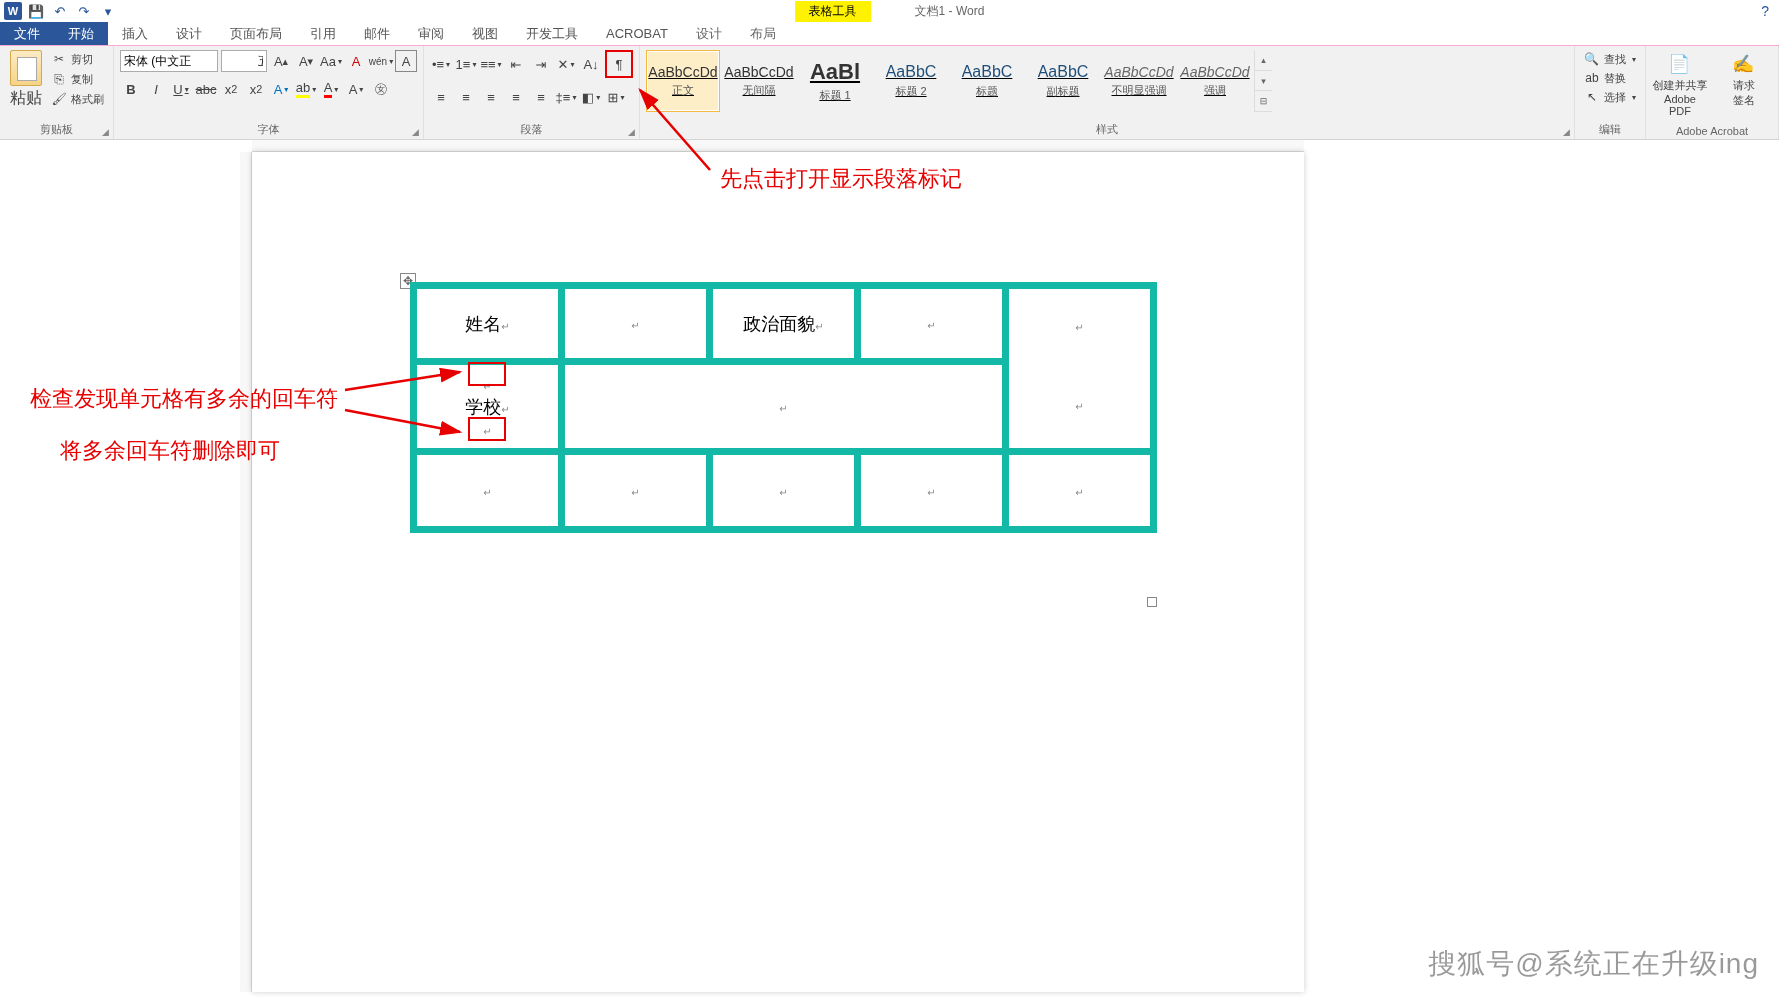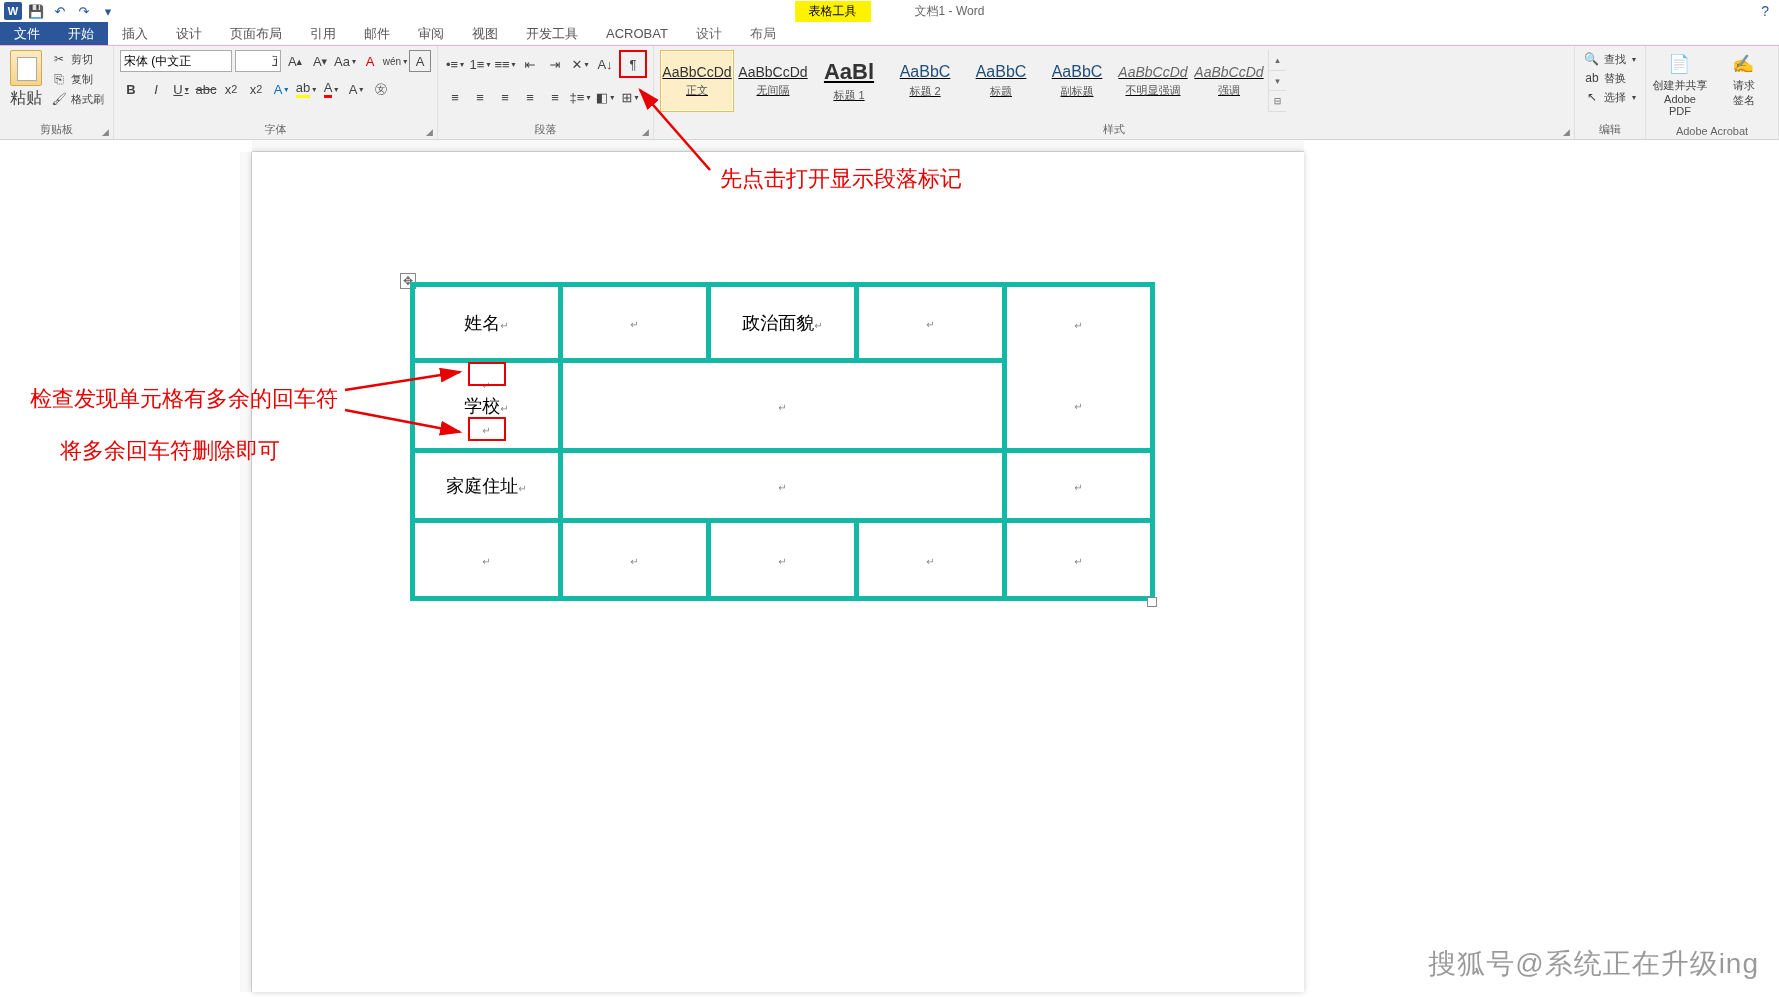--- a/index.html
+++ b/index.html
@@ -34,21 +34,21 @@
 .paste-icon { width: 32px; height: 36px; background: linear-gradient(#fcebc4, #f6d487); border: 1px solid #d4a94e; border-radius: 2px; position: relative; }
 .paste-icon::before { content: ''; position: absolute; top: 6px; left: 6px; width: 18px; height: 22px; background: #fff; border: 1px solid #aaa; }
 .paste-label { font-size: 16px; color: #444; }
 .clip-side { display: flex; flex-direction: column; gap: 2px; font-size: 11px; color: #444; }
 .clip-side div { display: flex; align-items: center; gap: 4px; padding: 1px 3px; }
 .small-icon { width: 16px; height: 16px; display: inline-flex; align-items: center; justify-content: center; font-size: 12px; }
 
 
 .font-row { display: flex; gap: 3px; align-items: center; margin-bottom: 4px; }
 .font-select { height: 22px; border: 1px solid #ababab; background: #fff; font-size: 12px; padding: 0 3px; }
-.font-name { width: 112px; }
+.font-name { width: 98px; }
 .font-size { width: 46px; padding-left: 36px; }
 .rbtn { width: 22px; height: 22px; border: 1px solid transparent; display: inline-flex; align-items: center; justify-content: center; font-size: 13px; color: #444; background: transparent; cursor: pointer; }
 .rbtn.dd::after { content: '▾'; font-size: 8px; margin-left: 2px; }
 .bold-b { font-weight: bold; }
 .italic-i { font-style: italic; }
 .underline-u { text-decoration: underline; }
 .strike { text-decoration: line-through; }
 .font-color-bar { border-bottom: 3px solid red; line-height: 14px; }
 .highlight-bar { border-bottom: 3px solid yellow; line-height: 14px; }
 
@@ -81,21 +81,21 @@
 
 
 .doc-area { position: absolute; top: 140px; left: 0; right: 0; bottom: 0; background: #fff; }
 .page { position: absolute; left: 252px; top: 12px; width: 1052px; height: 840px; background: #fff; box-shadow: 0 0 6px rgba(0,0,0,0.2); }
 .ruler-h { position: absolute; left: 252px; top: 0; width: 1052px; height: 12px; background: #f8f8f8; border-bottom: 1px solid #ddd; }
 .ruler-v { position: absolute; left: 240px; top: 12px; width: 12px; height: 840px; background: #f8f8f8; border-right: 1px solid #ddd; }
 
 .table-handle { position: absolute; left: 148px; top: 121px; width: 16px; height: 16px; border: 1px solid #888; background: #fff; display: flex; align-items: center; justify-content: center; font-size: 12px; color: #666; }
 
 .doc-table { position: absolute; left: 158px; top: 130px; border-collapse: collapse; }
-.doc-table td { border: 5px solid #14b8a6; text-align: center; font-family: SimSun, serif; font-size: 18px; color: #000; vertical-align: middle; position: relative; }
+.doc-table td { border: 7px solid #14b8a6; text-align: center; font-family: SimSun, serif; font-size: 18px; color: #000; vertical-align: middle; position: relative; }
 .pmark { font-size: 10px; color: #888; }
 .resize-handle { position: absolute; left: 895px; top: 445px; width: 10px; height: 10px; border: 1px solid #888; background: #fff; }
 
 
 .anno { position: absolute; color: #e80000; font-size: 22px; font-family: SimSun, serif; }
 .red-box { position: absolute; border: 2px solid #e80000; }
 .arrow-svg { position: absolute; pointer-events: none; }
 
 
 .watermark { position: absolute; right: 20px; bottom: 14px; font-size: 28px; color: rgba(0,0,0,0.4); font-family: SimHei, sans-serif; letter-spacing: 1px; }
@@ -315,25 +315,20 @@
         <td style="width:148px"><span>姓名</span><span class="pmark">↵</span></td>
         <td style="width:148px"><span class="pmark">↵</span></td>
         <td style="width:148px"><span>政治面貌</span><span class="pmark">↵</span></td>
         <td style="width:148px"><span class="pmark">↵</span></td>
         <td style="width:148px;border-bottom:none"><span class="pmark">↵</span></td>
       </tr>
       <tr style="height:90px;">
         <td><span class="pmark">↵</span><br><span>学校</span><span class="pmark">↵</span><br><span class="pmark">↵</span></td>
         <td colspan="3"><span class="pmark">↵</span></td>
         <td style="border-top:none"><span class="pmark">↵</span></td>
-      </tr>
-      <tr style="height:70px;">
-        <td><span>家庭住址</span><span class="pmark">↵</span></td>
-        <td colspan="3"><span class="pmark">↵</span></td>
-        <td><span class="pmark">↵</span></td>
       </tr>
       <tr style="height:78px;">
         <td><span class="pmark">↵</span></td>
         <td><span class="pmark">↵</span></td>
         <td><span class="pmark">↵</span></td>
         <td><span class="pmark">↵</span></td>
         <td><span class="pmark">↵</span></td>
       </tr>
     </tbody>
       </table>

